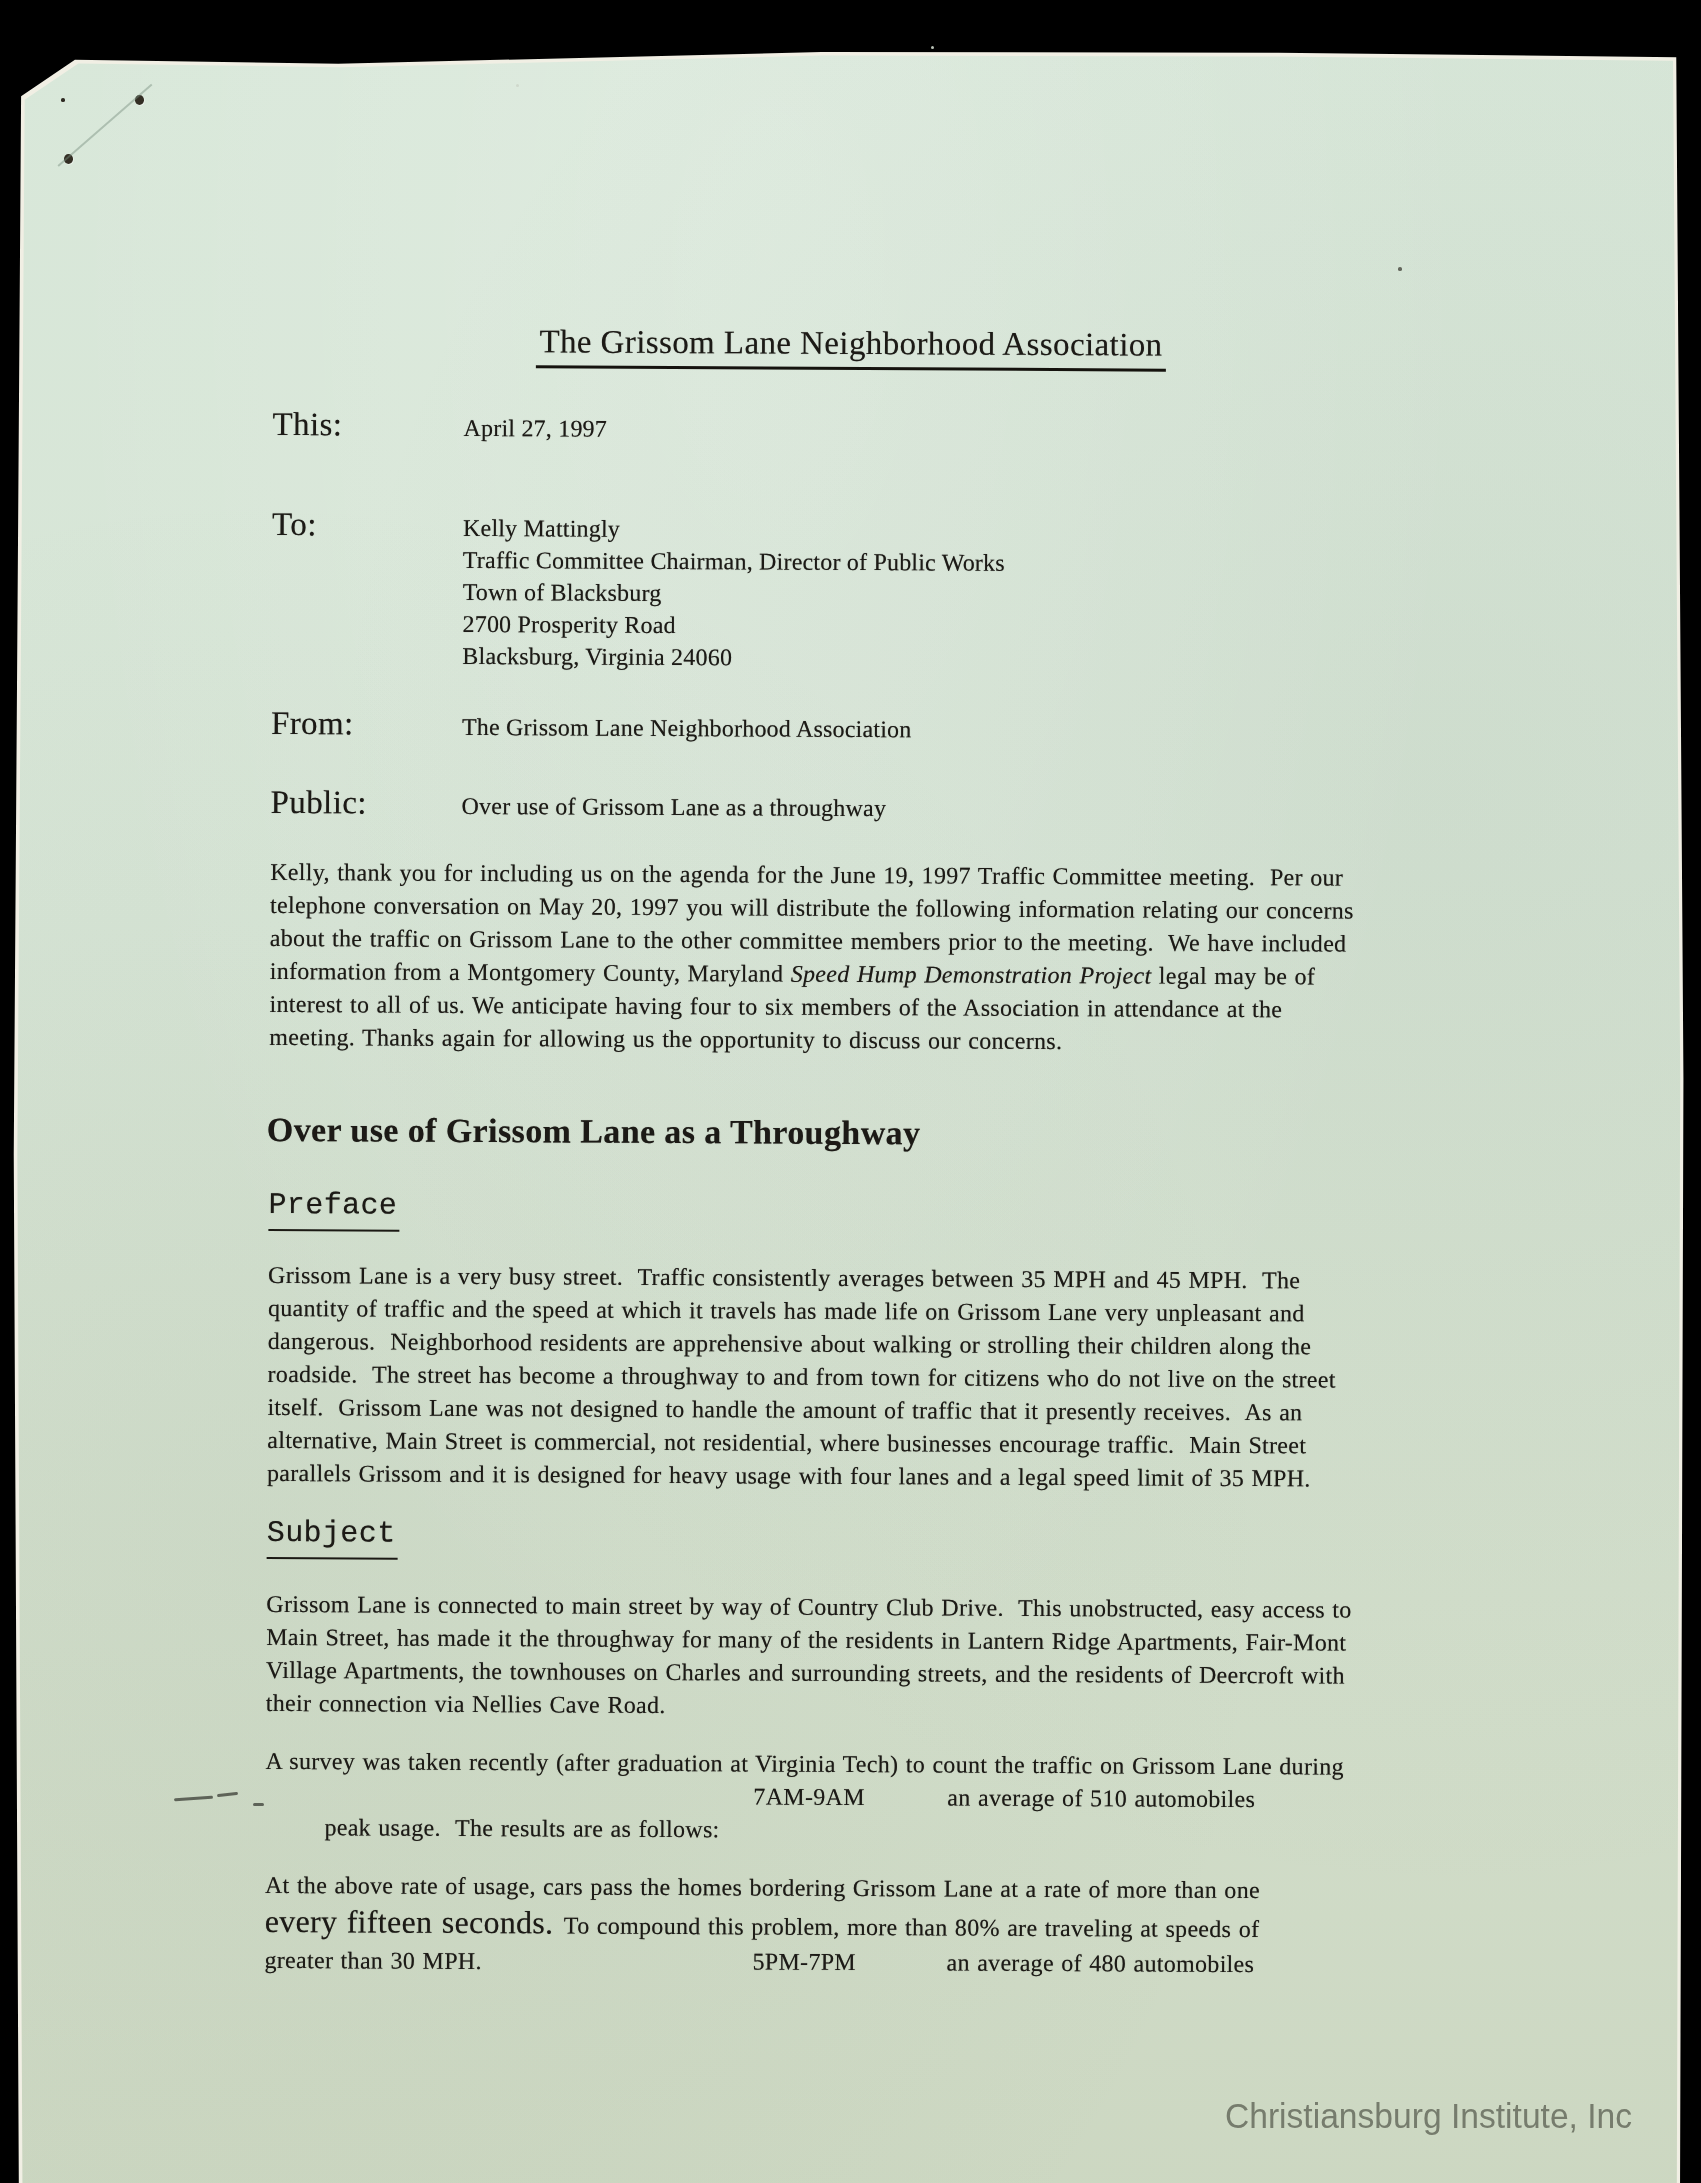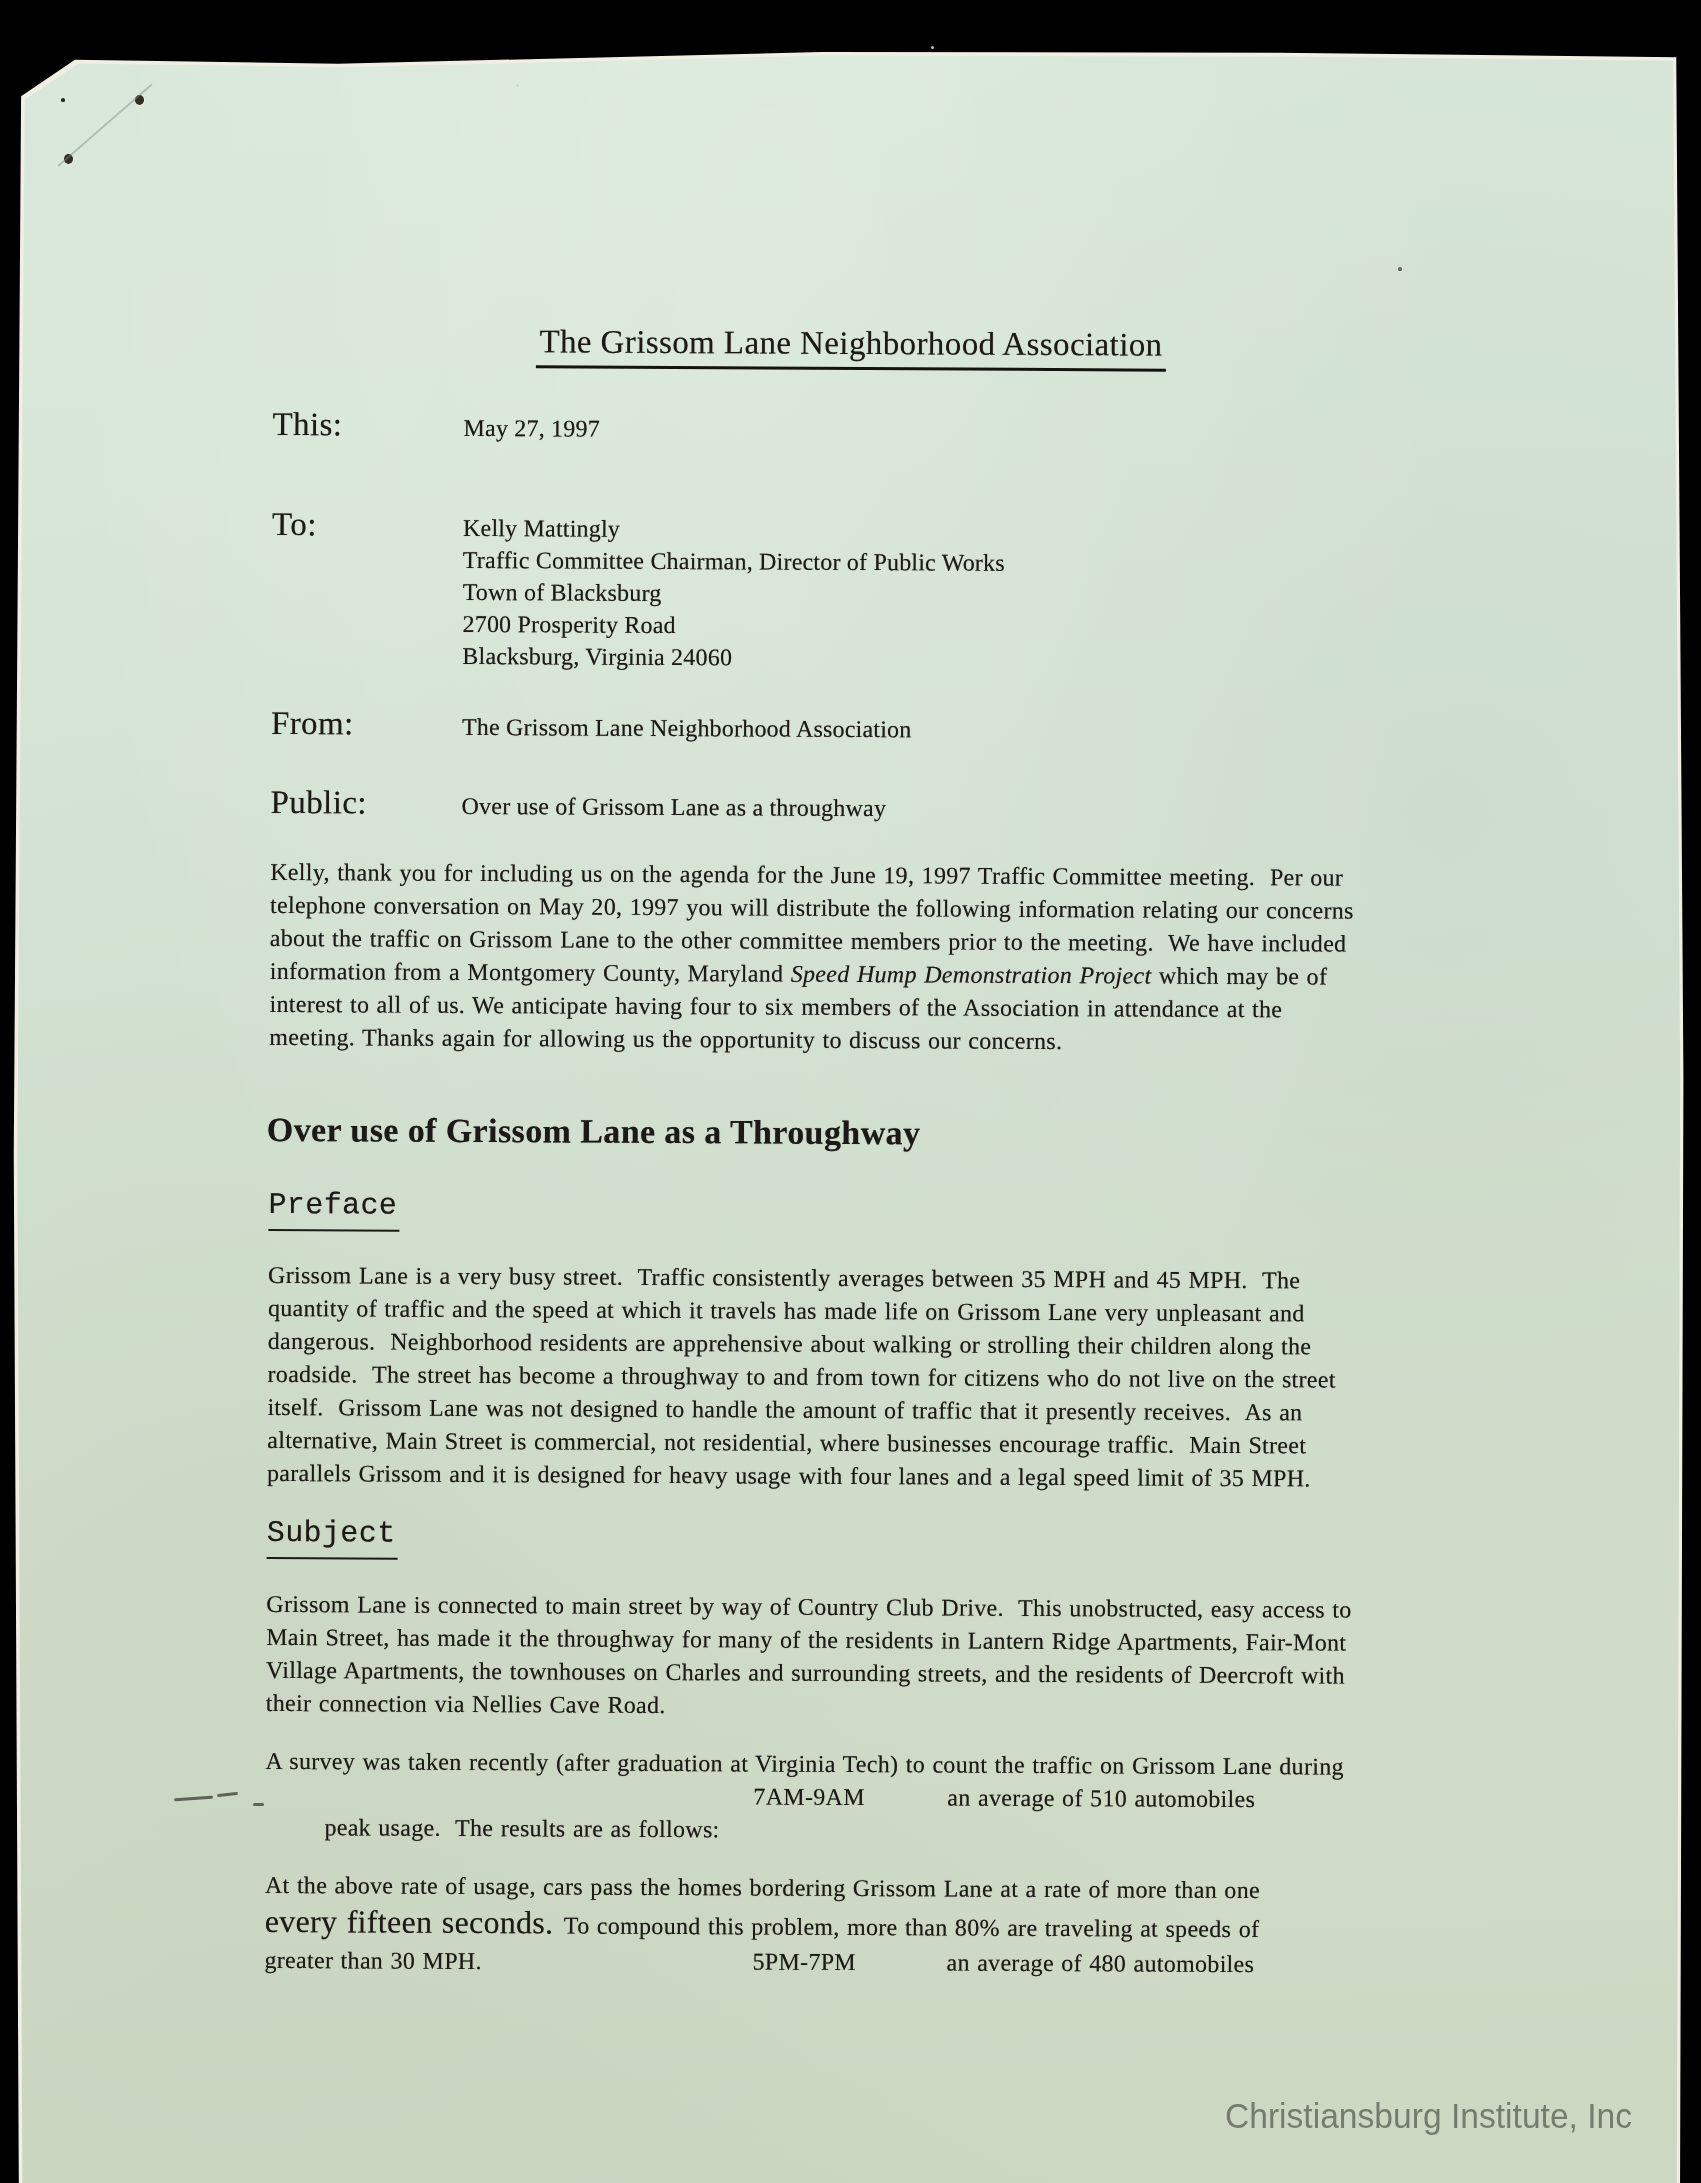--- a/index.html
+++ b/index.html
@@ -175,21 +175,21 @@
 
   <div class="tilt ink">
 
     <div class="doc-title-wrap">
       <span class="doc-title">The Grissom Lane Neighborhood Association</span>
     </div>
 
     <div class="field-row" style="top:377px;">
       <div class="field-label">This:</div>
       <div class="field-value">
-        <div class="line">May 27, 1997</div>
+        <div class="line">April 27, 1997</div>
       </div>
     </div>
 
     <div class="field-row" style="top:477px;">
       <div class="field-label">To:</div>
       <div class="field-value">
         <div class="line">Kelly Mattingly</div>
         <div class="line">Traffic Committee Chairman, Director of Public Works</div>
         <div class="line">Town of Blacksburg</div>
         <div class="line">2700 Prosperity Road</div>
@@ -208,21 +208,21 @@
       <div class="field-label">Public:</div>
       <div class="field-value">
         <div class="line">Over use of Grissom Lane as a throughway</div>
       </div>
     </div>
 
     <div class="para" style="top:827px;">
       <div class="line">Kelly, thank you for including us on the agenda for the June 19, 1997 Traffic Committee meeting.  Per our</div>
       <div class="line">telephone conversation on May 20, 1997 you will distribute the following information relating our concerns</div>
       <div class="line">about the traffic on Grissom Lane to the other committee members prior to the meeting.  We have included</div>
-      <div class="line"><span>information from a Montgomery County, Maryland </span><span style="font-style:italic;">Speed Hump Demonstration Project</span><span> which may be of</span></div>
+      <div class="line"><span>information from a Montgomery County, Maryland </span><span style="font-style:italic;">Speed Hump Demonstration Project</span><span> legal may be of</span></div>
       <div class="line">interest to all of us. We anticipate having four to six members of the Association in attendance at the</div>
       <div class="line">meeting. Thanks again for allowing us the opportunity to discuss our concerns.</div>
     </div>
 
     <div class="h-main ink">Over use of Grissom Lane as a Throughway</div>
 
     <div class="h-section" style="top:1159px;">
       <span class="h-inner">Preface</span>
     </div>
     <div class="para" style="top:1230px;">

